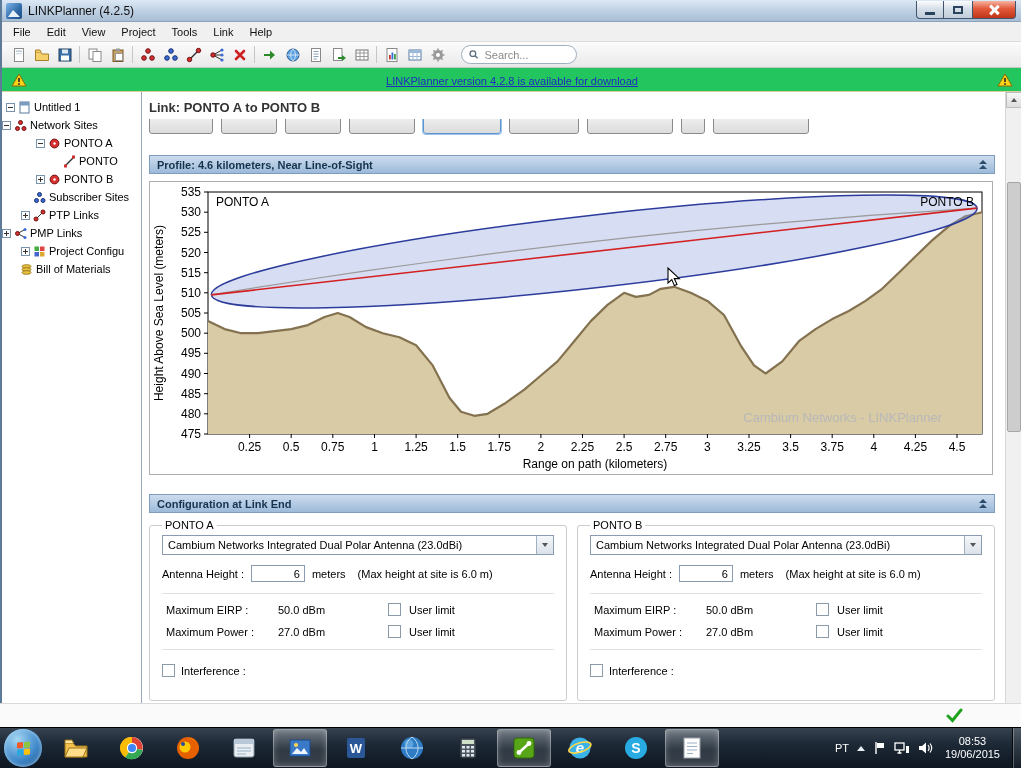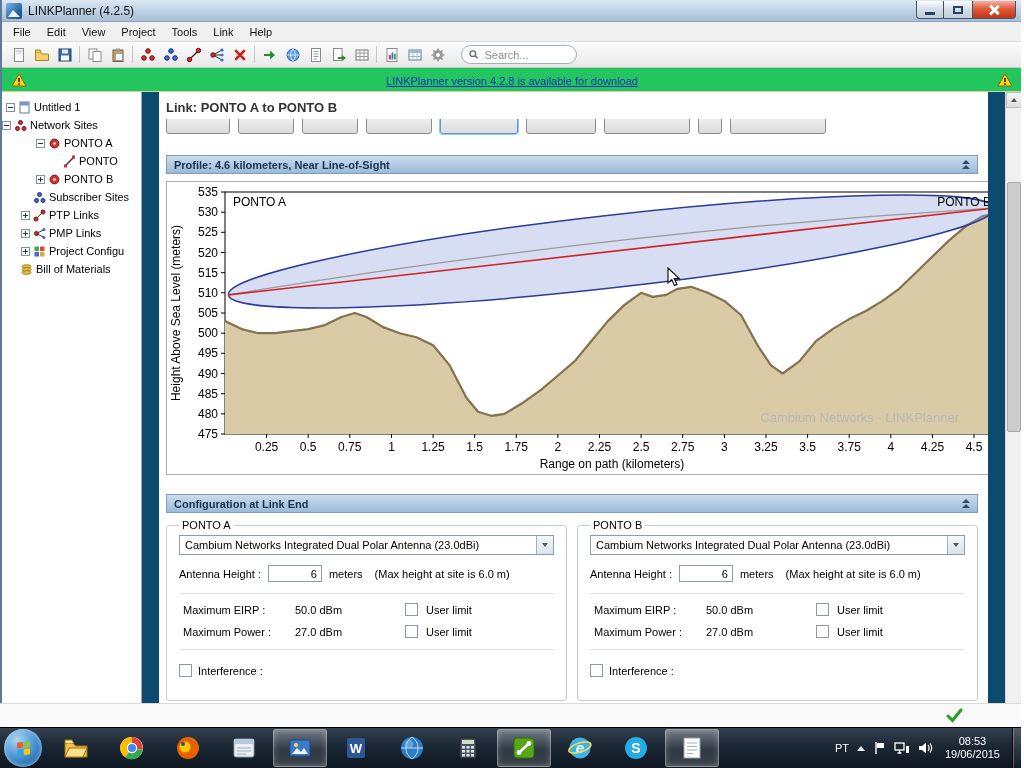--- a/index.html
+++ b/index.html
@@ -42,21 +42,21 @@
              background:#fff; display:flex; align-items:center; padding:0 7px; gap:4px; }
   .searchbox input { border:none; outline:none; width:100%; font-size:11px; color:#111; background:transparent; }
   .searchbox input::placeholder { color:#8a8a8a; }
 
   .noticebar { height:24px; flex:none; background:#22c55e; border-bottom:1px solid #d6d09a;
              display:flex; align-items:center; padding:0 9px; }
   .notice-center { flex:1; text-align:center; }
   .notice-link { color:#1f2fbd; text-decoration:underline; font-size:11px; }
 
   
-  .workspace { flex:1; min-height:0; display:flex; background:#0c4a6e;gap:17px; }
+  .workspace { flex:1; min-height:0; display:flex; background:#a3a3a3; }
   .tree-panel { width:140px; flex:none; position:relative; background:#fff; border-right:1px solid #98a8b8; padding-top:6px; }
   .tree-row { display:flex; align-items:center; height:18px; font-size:11px; white-space:nowrap; overflow:hidden; color:#000; }
   .expander { width:9px; height:9px; flex:none; border:1px solid #7a93ad; background:#fff; margin-right:3px; position:relative; }
   .expander::before { content:""; position:absolute; left:1px; top:3px; width:5px; height:1px; background:#333; }
   .expander.plus::after { content:""; position:absolute; left:3px; top:1px; width:1px; height:5px; background:#333; }
   .exp-spacer { width:12px; flex:none; }
   .t-icon { width:13px; height:13px; flex:none; margin-right:3px; }
   .hscroll { position:absolute; left:0; right:0; bottom:0; height:15px; background:#f0f0f0;
              border-top:1px solid #d5d5d5; display:flex; align-items:center; }
   .hs-btn { width:15px; height:14px; background:linear-gradient(#f4f4f4,#dcdcdc); border:1px solid #bdbdbd;
@@ -374,21 +374,21 @@
             </div>
             <div class="tree-row" style="padding-left: 19px;">
               <span class="expander plus"></span>
               <span class="t-icon"><svg width="13" height="13" viewBox="0 0 13 13">
                   <line x1="3" y1="10" x2="10" y2="3" stroke="#333"></line>
                   <circle cx="3" cy="10" r="2" fill="#d23030" stroke="#701010"></circle>
                   <circle cx="10" cy="3" r="2" fill="#d23030" stroke="#701010"></circle>
                 </svg></span>
               <span>PTP Links</span>
             </div>
-            <div class="tree-row" style="padding-left: 19px;">
+            <div class="tree-row" style="">
               <span class="expander plus"></span>
               <span class="t-icon"><svg width="13" height="13" viewBox="0 0 13 13">
                   <line x1="3.5" y1="6.5" x2="11" y2="2.5" stroke="#333"></line>
                   <line x1="3.5" y1="6.5" x2="11" y2="10.5" stroke="#333"></line>
                   <circle cx="3.5" cy="6.5" r="2" fill="#d23030" stroke="#701010"></circle>
                   <circle cx="11" cy="2.5" r="1.5" fill="#3a6ad4"></circle>
                   <circle cx="11" cy="10.5" r="1.5" fill="#3a6ad4"></circle>
                 </svg></span>
               <span>PMP Links</span>
             </div>

